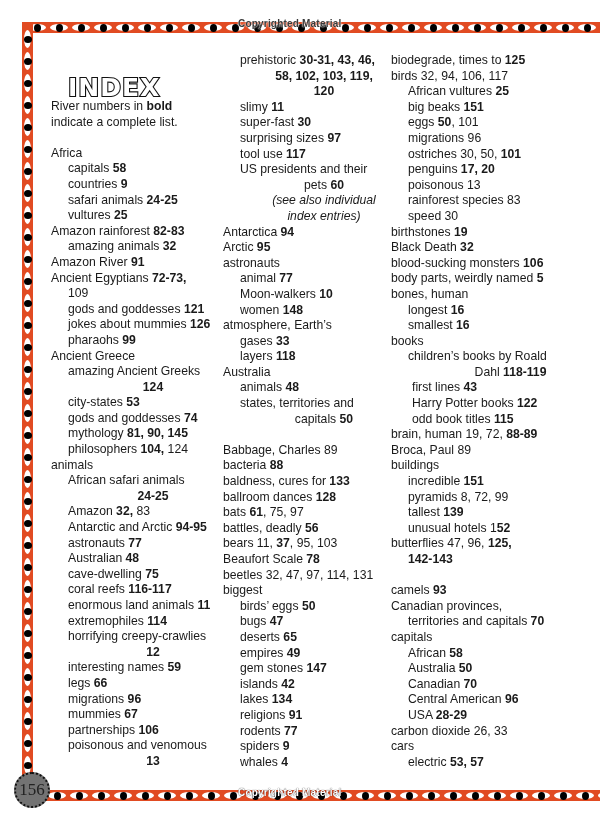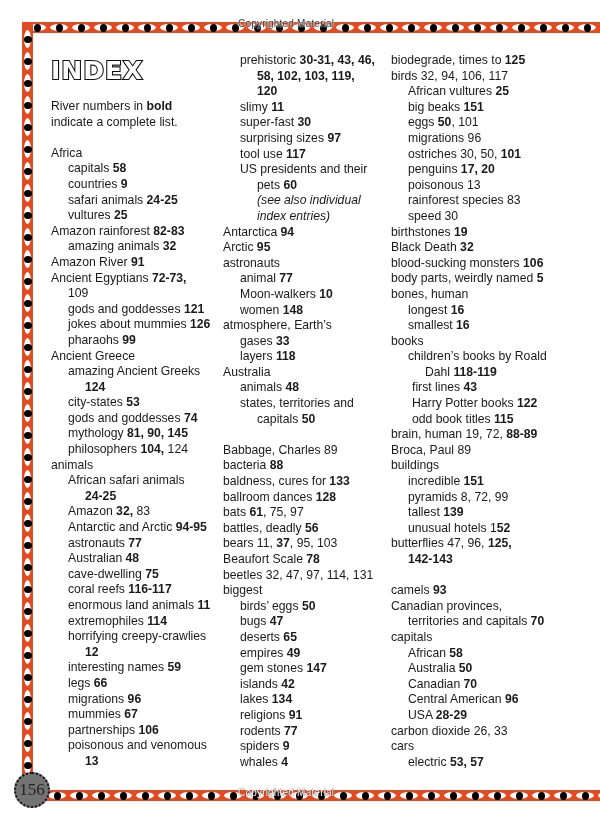--- a/index.html
+++ b/index.html
@@ -14,41 +14,41 @@
   .eye-row { position:absolute; top:1px; left:4px; display:flex; gap:0; white-space:nowrap; }
   .eye { width:22px; height:9px; flex:0 0 22px; position:relative; }
   .eye::before { content:""; position:absolute; left:2px; top:1px; width:18px; height:7px; background:#fff;
                  border-radius:50%; }
   .eye::after { content:""; position:absolute; left:7.5px; top:0.5px; width:7px; height:8px; background:#000; border-radius:50%; }
   .eye-col { position:absolute; left:1px; top:6px; display:flex; flex-direction:column; }
   .veye { width:9px; height:22px; flex:0 0 22px; position:relative; }
   .veye::before { content:""; position:absolute; left:1px; top:2px; width:7px; height:18px; background:#fff; border-radius:50%; }
   .veye::after { content:""; position:absolute; left:0.5px; top:7.5px; width:8px; height:7px; background:#000; border-radius:50%; }
 
-  .watermark { position:absolute; font-size:10px; font-weight:normal; color:#333;
+  .watermark { position:absolute; font-size:10px; font-weight:bold; color:#333;
                text-shadow: 0 0 1px #fff, 0 0 2px #fff; letter-spacing:0.2px; white-space:nowrap; }
   .wm-top { top:18px; left:238px; color:#3a3a3a; }
   .wm-bottom { top:787px; left:238px; color:#ffffff; text-shadow:0 0 1px #000; }
 
   .page-badge { position:absolute; left:14px; top:772px; width:36px; height:36px; border-radius:50%;
                 border:2.5px dotted #111; background:#737373; display:flex; align-items:center; justify-content:center;
                 font-family:"Liberation Serif", "DejaVu Serif", serif; font-size:17px; color:#222; box-sizing:border-box; }
 
   .title { position:absolute; left:51px; top:56px; font-family:"DejaVu Sans", sans-serif; font-weight:bold;
            font-size:25px; letter-spacing:1px; color:#fff;
            -webkit-text-stroke: 2.2px #111; paint-order: stroke fill; }
 
   .col { position:absolute; font-size:12.2px; line-height:15.6px; }
   .col-1 { left:51px; top:100px; width:170px; }
   .col-2 { left:223px; top:53px; width:168px; }
   .col-3 { left:391px; top:53px; width:205px; }
 
   .line { white-space:nowrap; height:15.6px; }
   .line.i1 { padding-left:17px; }
-  .line.i2 { padding-left:34px; }
+  .line.i2 { padding-left:34px;text-align:center; }
   .line.i1b { padding-left:21px; }
   .line.blank { height:15.6px; }
   .b { font-weight:bold; }
   .it { font-style:italic; }
 </style>
 </head>
 <body>
 
 <div class="border-h border-top">
     <div class="eye-row" id="eyes-top">
@@ -147,21 +147,21 @@
       <span class="eye"></span>
       <span class="eye"></span>
       <span class="eye"></span>
       <span class="eye"></span>
     </div>
   </div>
 
 <div class="watermark wm-top">Copyrighted Material</div>
 <div class="watermark wm-bottom">Copyrighted Material</div>
 
-<h1 class="title" style="margin:0;">INDEX</h1>
+<h1 class="title" style="margin:17px;">INDEX</h1>
 
 <div class="col col-1" style="top:99px;">
     <div class="line"><span>River numbers in </span><span class="b">bold</span></div>
     <div class="line"><span>indicate a complete list.</span></div>
     <div class="line blank"></div>
     <div class="line"><span>Africa</span></div>
     <div class="line i1"><span>capitals </span><span class="b">58</span></div>
     <div class="line i1"><span>countries </span><span class="b">9</span></div>
     <div class="line i1"><span>safari animals </span><span class="b">24-25</span></div>
     <div class="line i1"><span>vultures </span><span class="b">25</span></div>

